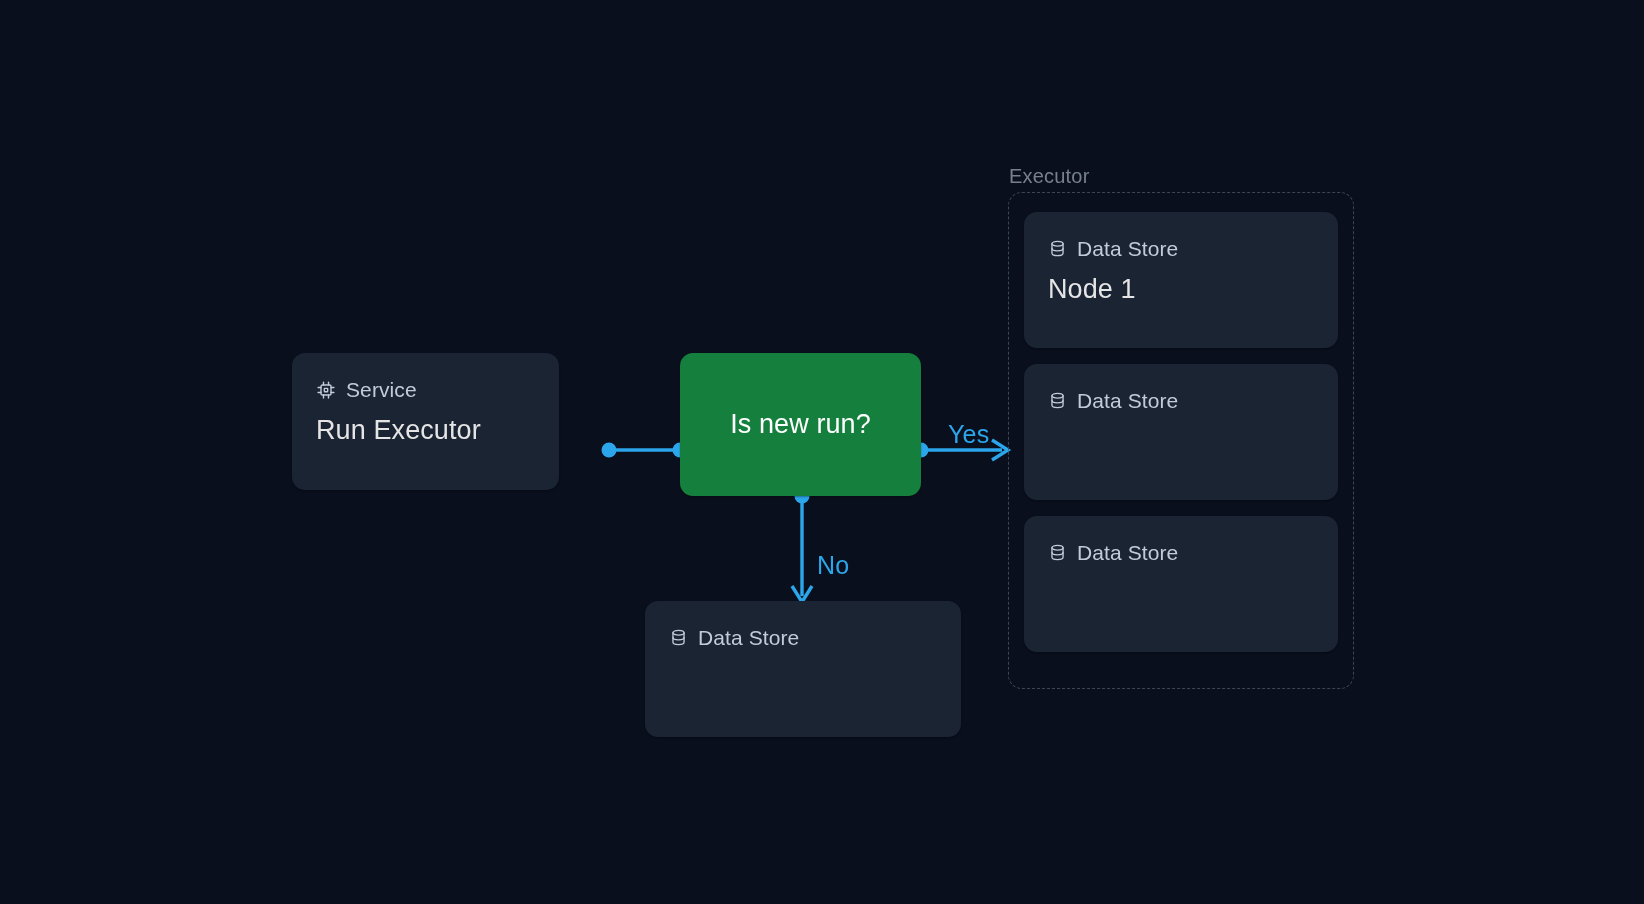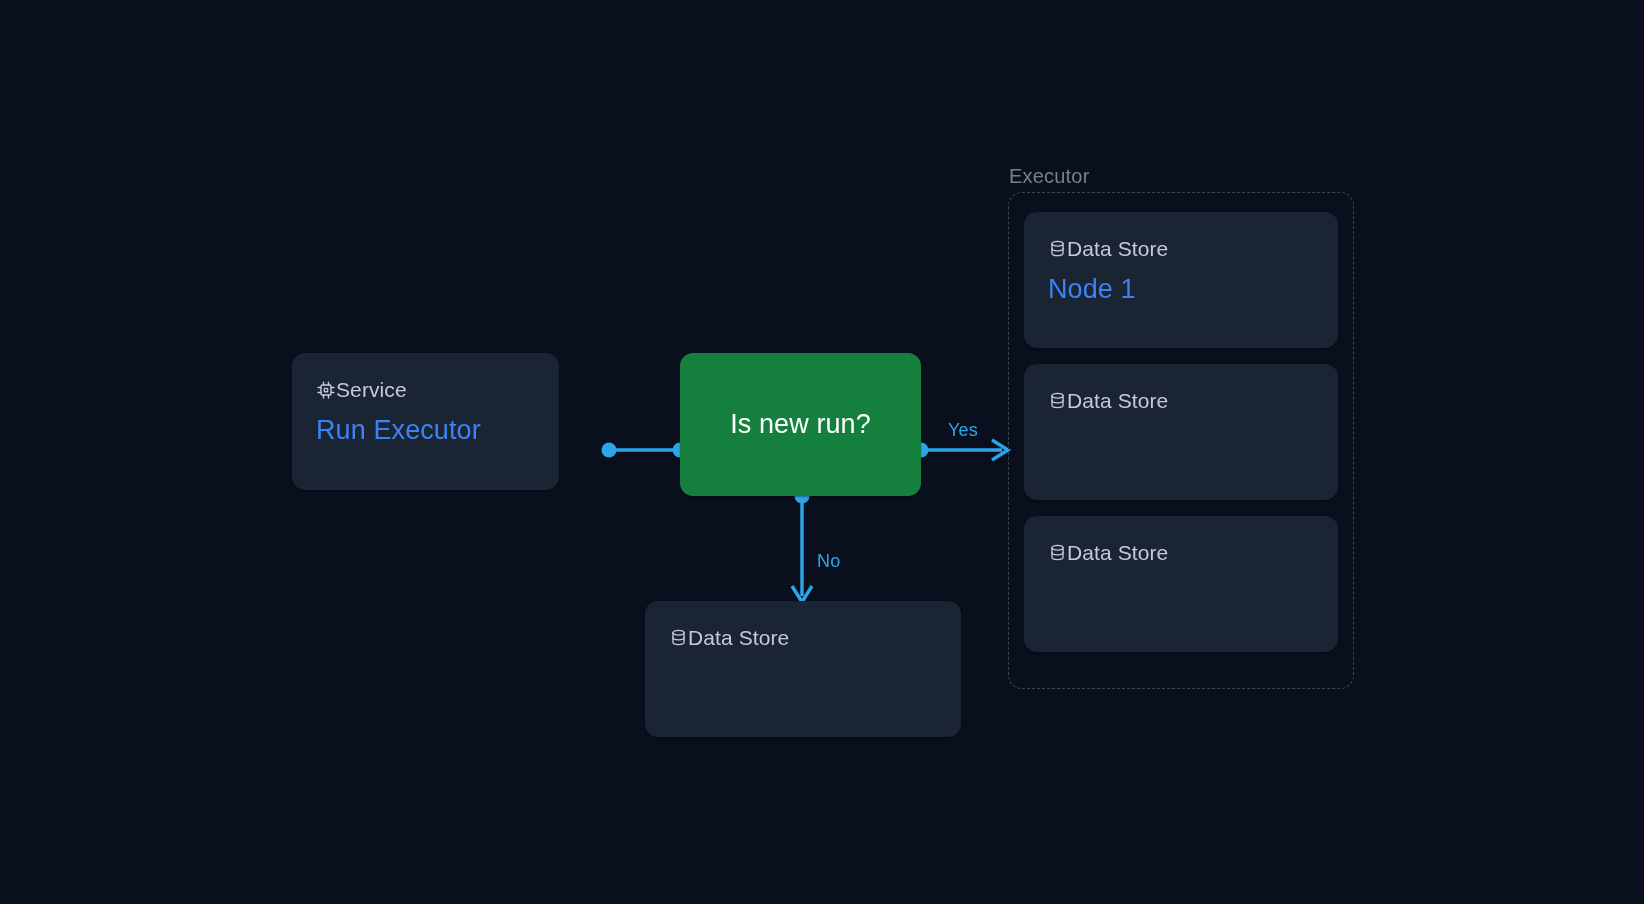--- a/index.html
+++ b/index.html
@@ -29,29 +29,30 @@
     background: #1b2433;
     border-radius: 13px;
     box-shadow: 0 1px 2px rgba(0,0,0,.35);
   }
   .node-inner {
     padding: 26px 24px 24px 24px;
   }
   .node-kind {
     display: flex;
     align-items: center;
+    gap: 10px;
     color: #c3cbd9;
     font-size: 21px;
     line-height: 1;
     letter-spacing: .1px;
     margin-bottom: 16px;
   }
   .node-kind svg { display: block; }
   .node-title {
-    color: #3b82f6;
+    color: #e5e5e5;
     font-size: 27px;
     line-height: 1.1;
     letter-spacing: .1px;
   }
 
   
   .decision {
     position: absolute;
     box-sizing: border-box;
     background: #15803d;
@@ -102,21 +103,21 @@
   .edge-head {
     stroke: #2ba6ea;
     stroke-width: 3.4;
     fill: none;
     stroke-linecap: butt;
     stroke-linejoin: miter;
   }
   .edge-label {
     position: absolute;
     color: #2ba6ea;
-    font-size: 18px;
+    font-size: 25px;
     letter-spacing: .2px;
     white-space: nowrap;
   }
 </style>
 </head>
 <body>
 
 <div class="canvas">
 
   <svg class="edge-svg" viewBox="0 0 1644 904" width="1644" height="904">

